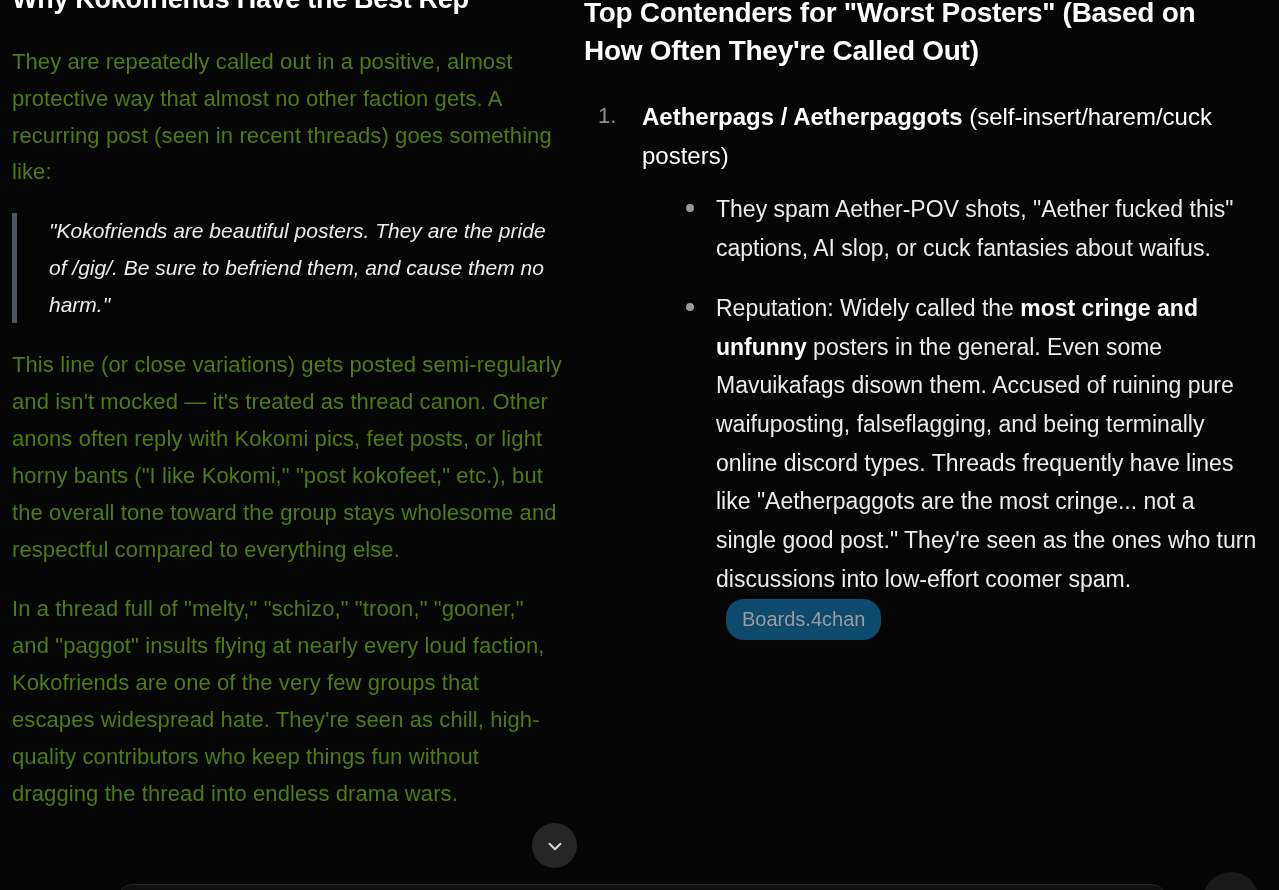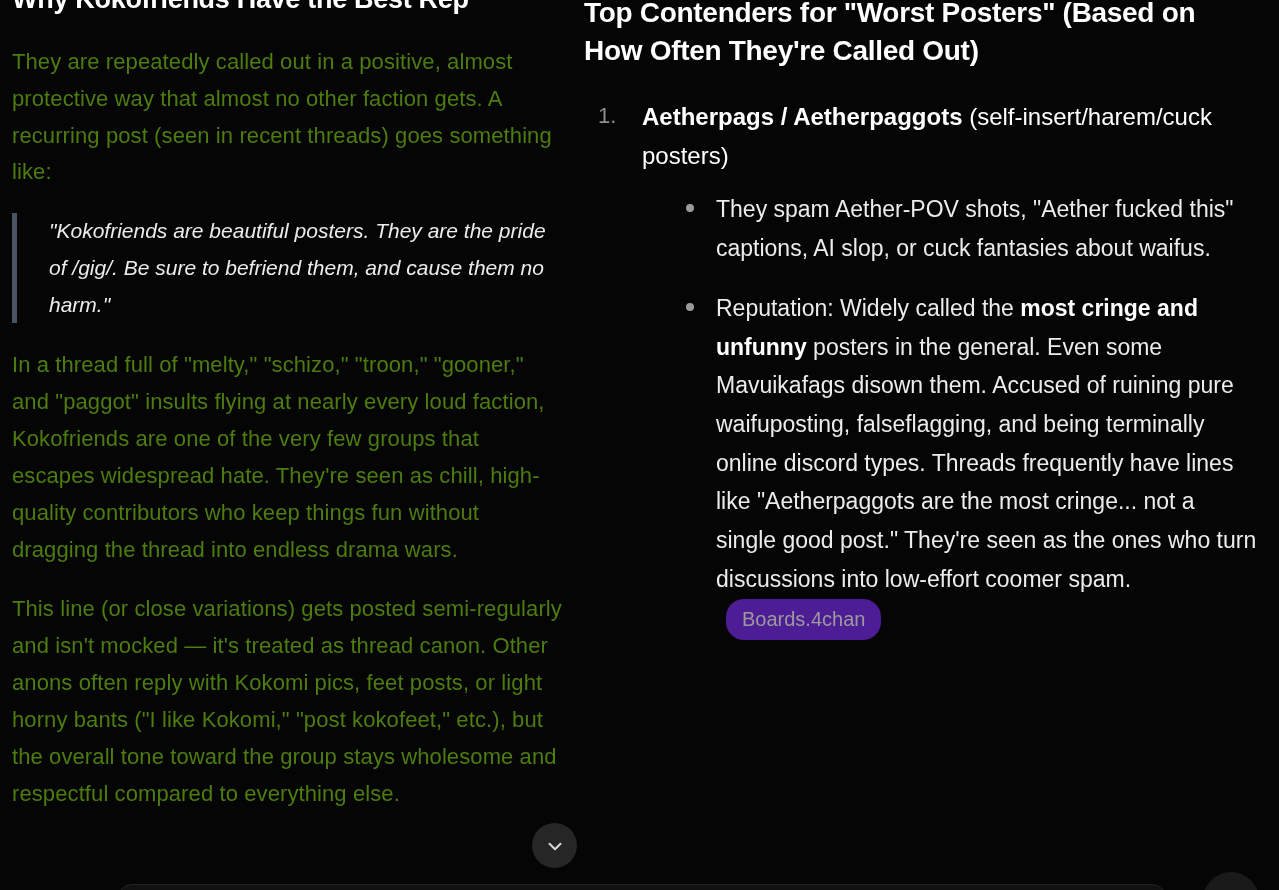--- a/index.html
+++ b/index.html
@@ -131,21 +131,21 @@
     width: 8px;
     height: 8px;
     border-radius: 50%;
     background: #9a9a9a;
   }
   b.em { font-weight: 700; color: #ffffff; }
 
   .cite-chip {
     display: inline-block;
     vertical-align: middle;
-    background: #4c1d95;
+    background: #0c4a6e;
     color: #9b9b9b;
     font-size: 20px;
     line-height: 1;
     padding: 10px 16px 11px 16px;
     border-radius: 18px;
     margin-left: 10px;
     white-space: nowrap;
   }
 
   .scroll-btn {
@@ -197,23 +197,23 @@
 
     <div class="col-left">
       <h2 class="sec-title">Why Kokofriends Have the Best Rep</h2>
 
       <p class="body">They are repeatedly called out in a positive, almost protective way that almost no other faction gets. A recurring post (seen in recent threads) goes something like:</p>
 
       <blockquote class="quote">
         <p>"Kokofriends are beautiful posters. They are the pride of /gig/. Be sure to befriend them, and cause them no harm."</p>
       </blockquote>
 
+      <p class="body">This line (or close variations) gets posted semi-regularly and isn't mocked — it's treated as thread canon. Other anons often reply with Kokomi pics, feet posts, or light horny bants ("I like Kokomi," "post kokofeet," etc.), but the overall tone toward the group stays wholesome and respectful compared to everything else.</p>
+
       <p class="body">In a thread full of "melty," "schizo," "troon," "gooner," and "paggot" insults flying at nearly every loud faction, Kokofriends are one of the very few groups that escapes widespread hate. They're seen as chill, high-quality contributors who keep things fun without dragging the thread into endless drama wars.</p>
-
-      <p class="body">This line (or close variations) gets posted semi-regularly and isn't mocked — it's treated as thread canon. Other anons often reply with Kokomi pics, feet posts, or light horny bants ("I like Kokomi," "post kokofeet," etc.), but the overall tone toward the group stays wholesome and respectful compared to everything else.</p>
     </div>
 
     <div class="col-right">
       <h2 class="sec-title-right">Top Contenders for "Worst Posters" (Based on How Often They're Called Out)</h2>
 
       <ol class="contenders" id="contenders">
           <li class="contender">
             <span class="marker">1.</span>
             <div class="contender-title"><span class="strong">Aetherpags / Aetherpaggots</span><span class="norm"> (self-insert/harem/cuck posters)</span></div>
             <ul class="sub">

